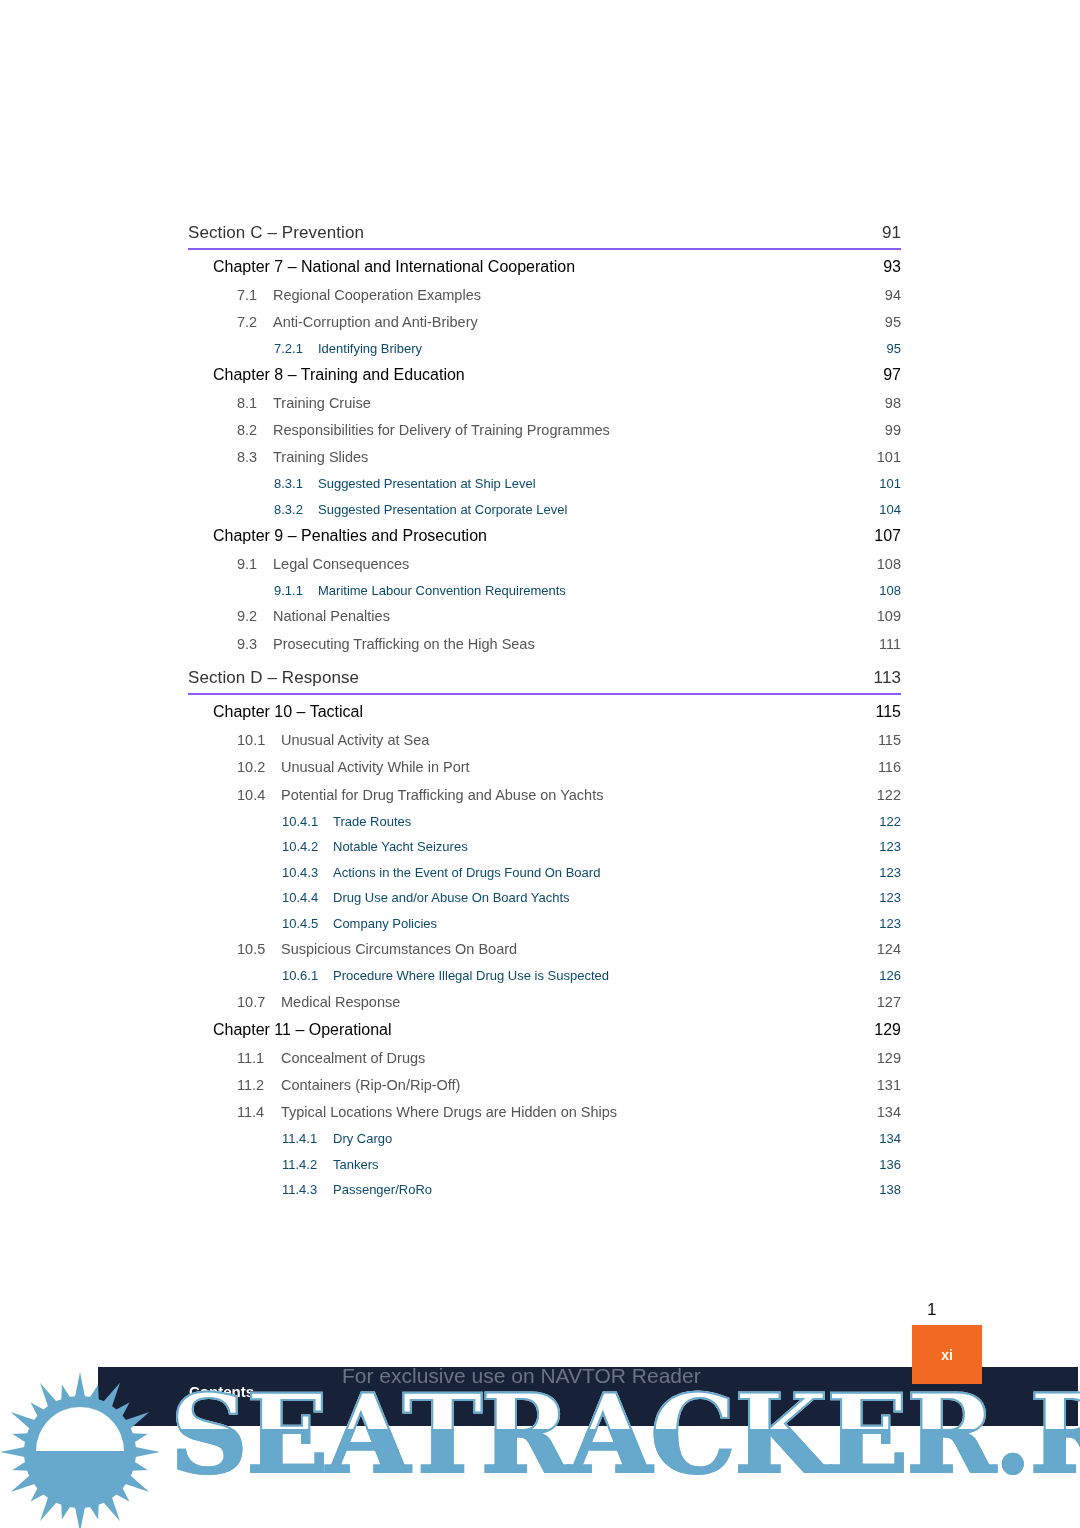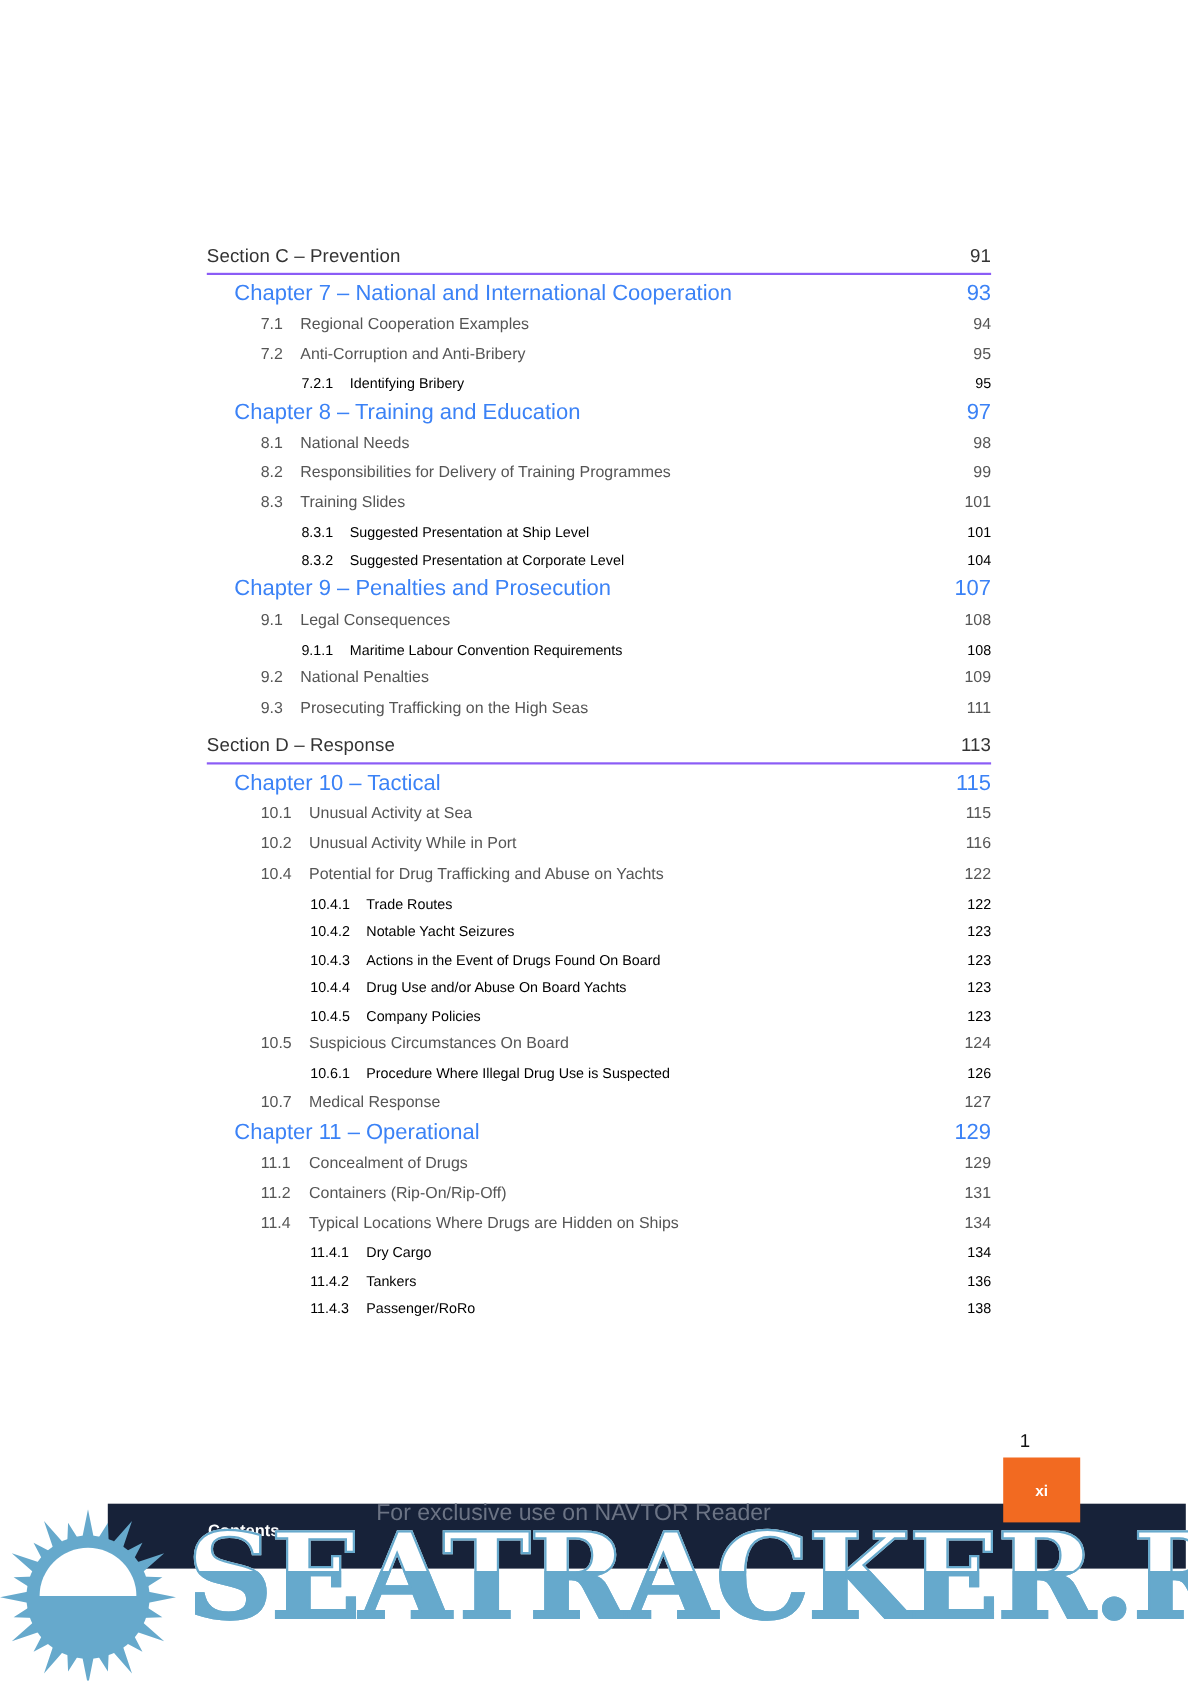--- a/index.html
+++ b/index.html
@@ -19,31 +19,31 @@
     .row .num { display: inline-block; }
     .row .page { text-align: right; }
     .section {
       height: 30px; font-size: 17px; color: #333; letter-spacing: 0.1px;
       border-bottom: 2px solid #8b5cf6;
       margin-bottom: 3px;
       align-items: center;
     }
     .section .title, .section .page { position: relative; top: 0px; }
     .chapter {
-      height: 28px; padding-left: 25px; font-size: 20px; color: #3b82f6;
+      height: 28px; padding-left: 25px; font-size: 16px; color: #000000;
       align-items: center;
     }
     .sub {
       height: 27.3px; padding-left: 49px; font-size: 14.5px; color: #555;
       align-items: center;
     }
     .sub .num { width: 36px; }
     .sub.wide .num { width: 44px; }
     .subsub {
-      height: 25.5px; padding-left: 86px; font-size: 13px; color: #000000;
+      height: 25.5px; padding-left: 86px; font-size: 13px; color: #0c4a6e;
       align-items: center;
     }
     .subsub .num { width: 44px; }
     .subsub.wide { padding-left: 94px; align-items: center; }
     .subsub.wide .num { width: 51px; }
     .gap { height: 6px; }
 
     #footer-pagenum {
       position: absolute; left: 927px; top: 1300px; font-size: 17px; color: #111;
     }
@@ -101,21 +101,21 @@
   <div class="row subsub">
     <span><span class="num">7.2.1</span><span>Identifying Bribery</span></span>
     <span class="page">95</span>
   </div>
 
   <div class="row chapter">
     <span>Chapter 8 – Training and Education</span>
     <span class="page">97</span>
   </div>
   <div class="row sub">
-    <span><span class="num">8.1</span><span>National Needs</span></span>
+    <span><span class="num">8.1</span><span>Training Cruise</span></span>
     <span class="page">98</span>
   </div>
   <div class="row sub">
     <span><span class="num">8.2</span><span>Responsibilities for Delivery of Training Programmes</span></span>
     <span class="page">99</span>
   </div>
   <div class="row sub">
     <span><span class="num">8.3</span><span>Training Slides</span></span>
     <span class="page">101</span>
   </div>

